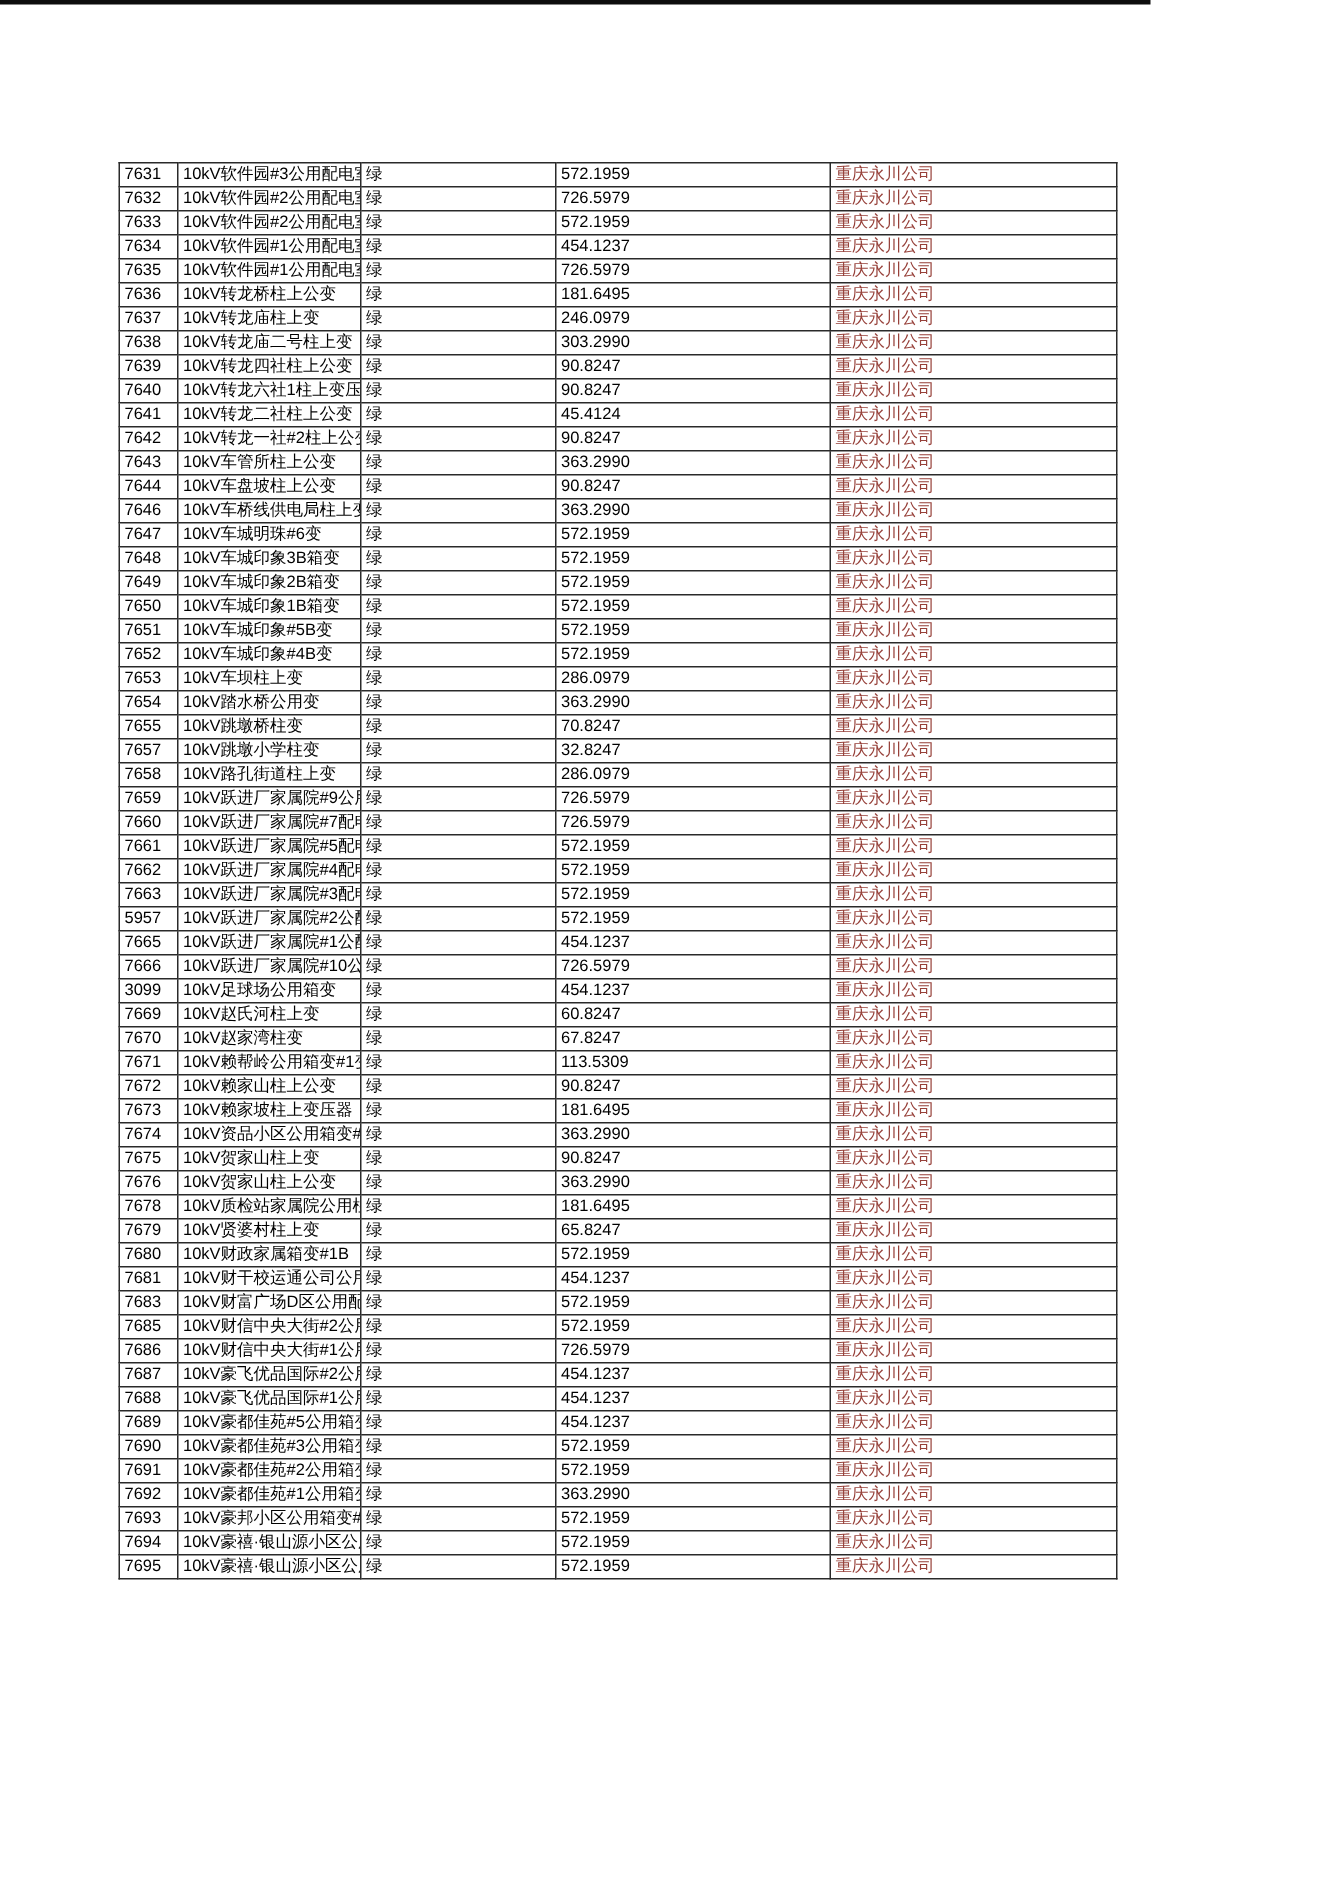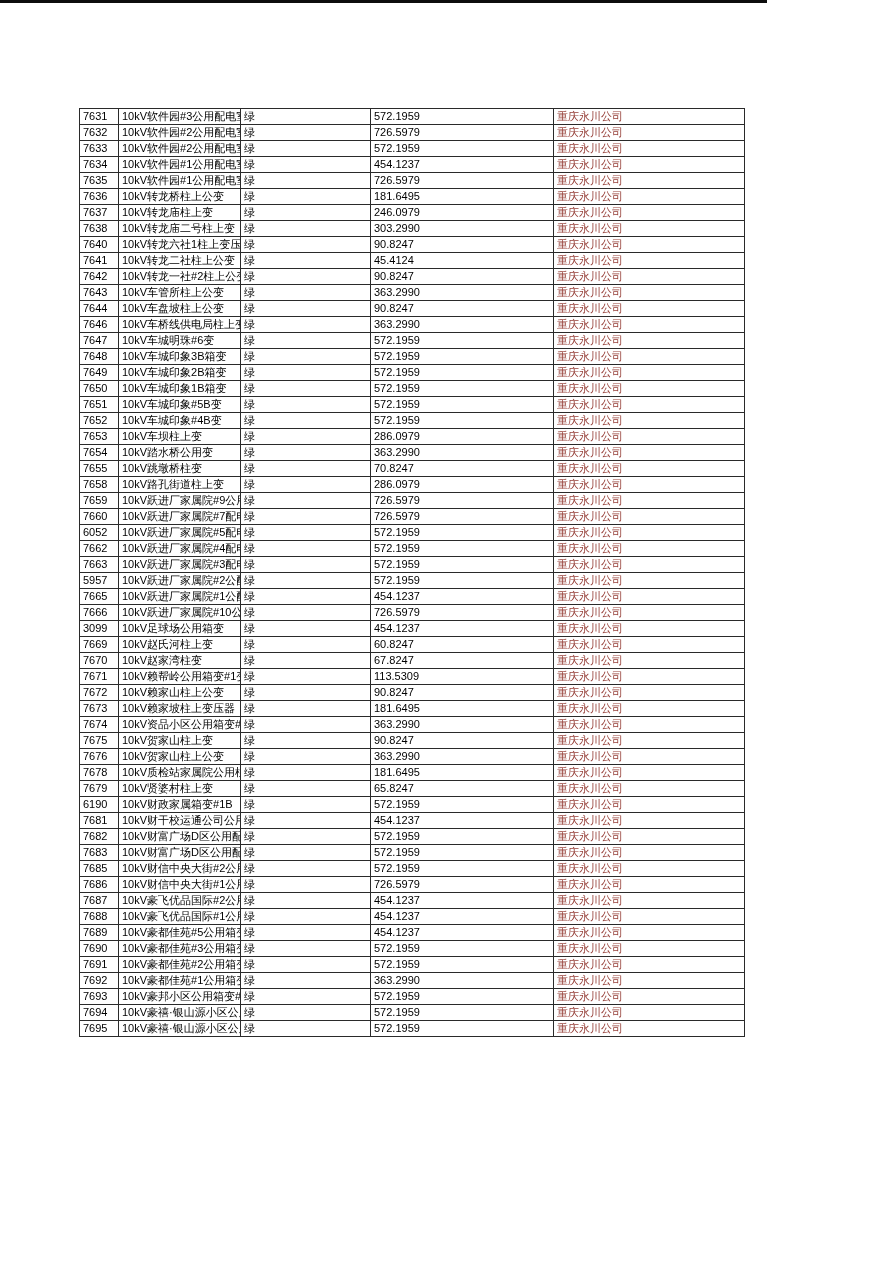--- a/index.html
+++ b/index.html
@@ -111,20 +111,27 @@
             <td class="c-comp" style="color: rgb(151, 65, 58);">重庆永川公司</td>
           </tr>
           <tr>
             <td class="c-id">7638</td>
             <td class="c-name">10kV转龙庙二号柱上变</td>
             <td class="c-status">绿</td>
             <td class="c-value">303.2990</td>
             <td class="c-comp" style="color: rgb(151, 65, 58);">重庆永川公司</td>
           </tr>
           <tr>
+            <td class="c-id">7639</td>
+            <td class="c-name">10kV转龙四社柱上公变</td>
+            <td class="c-status">绿</td>
+            <td class="c-value">90.8247</td>
+            <td class="c-comp" style="color: rgb(151, 65, 58);">重庆永川公司</td>
+          </tr>
+          <tr>
             <td class="c-id">7640</td>
             <td class="c-name">10kV转龙六社1柱上变压器</td>
             <td class="c-status">绿</td>
             <td class="c-value">90.8247</td>
             <td class="c-comp" style="color: rgb(151, 65, 58);">重庆永川公司</td>
           </tr>
           <tr>
             <td class="c-id">7641</td>
             <td class="c-name">10kV转龙二社柱上公变</td>
             <td class="c-status">绿</td>
@@ -216,20 +223,27 @@
             <td class="c-comp" style="color: rgb(151, 65, 58);">重庆永川公司</td>
           </tr>
           <tr>
             <td class="c-id">7655</td>
             <td class="c-name">10kV跳墩桥柱变</td>
             <td class="c-status">绿</td>
             <td class="c-value">70.8247</td>
             <td class="c-comp" style="color: rgb(151, 65, 58);">重庆永川公司</td>
           </tr>
           <tr>
+            <td class="c-id">7657</td>
+            <td class="c-name">10kV跳墩小学柱变</td>
+            <td class="c-status">绿</td>
+            <td class="c-value">32.8247</td>
+            <td class="c-comp" style="color: rgb(151, 65, 58);">重庆永川公司</td>
+          </tr>
+          <tr>
             <td class="c-id">7658</td>
             <td class="c-name">10kV路孔街道柱上变</td>
             <td class="c-status">绿</td>
             <td class="c-value">286.0979</td>
             <td class="c-comp" style="color: rgb(151, 65, 58);">重庆永川公司</td>
           </tr>
           <tr>
             <td class="c-id">7659</td>
             <td class="c-name">10kV跃进厂家属院#9公用</td>
             <td class="c-status">绿</td>
@@ -237,21 +251,21 @@
             <td class="c-comp" style="color: rgb(151, 65, 58);">重庆永川公司</td>
           </tr>
           <tr>
             <td class="c-id">7660</td>
             <td class="c-name">10kV跃进厂家属院#7配电</td>
             <td class="c-status">绿</td>
             <td class="c-value">726.5979</td>
             <td class="c-comp" style="color: rgb(151, 65, 58);">重庆永川公司</td>
           </tr>
           <tr>
-            <td class="c-id">6052</td>
+            <td class="c-id">7661</td>
             <td class="c-name">10kV跃进厂家属院#5配电</td>
             <td class="c-status">绿</td>
             <td class="c-value">572.1959</td>
             <td class="c-comp" style="color: rgb(151, 65, 58);">重庆永川公司</td>
           </tr>
           <tr>
             <td class="c-id">7662</td>
             <td class="c-name">10kV跃进厂家属院#4配电</td>
             <td class="c-status">绿</td>
             <td class="c-value">572.1959</td>
@@ -356,38 +370,31 @@
             <td class="c-comp" style="color: rgb(151, 65, 58);">重庆永川公司</td>
           </tr>
           <tr>
             <td class="c-id">7679</td>
             <td class="c-name">10kV贤婆村柱上变</td>
             <td class="c-status">绿</td>
             <td class="c-value">65.8247</td>
             <td class="c-comp" style="color: rgb(151, 65, 58);">重庆永川公司</td>
           </tr>
           <tr>
-            <td class="c-id">6190</td>
+            <td class="c-id">7680</td>
             <td class="c-name">10kV财政家属箱变#1B</td>
             <td class="c-status">绿</td>
             <td class="c-value">572.1959</td>
             <td class="c-comp" style="color: rgb(151, 65, 58);">重庆永川公司</td>
           </tr>
           <tr>
             <td class="c-id">7681</td>
             <td class="c-name">10kV财干校运通公司公用</td>
             <td class="c-status">绿</td>
             <td class="c-value">454.1237</td>
-            <td class="c-comp" style="color: rgb(151, 65, 58);">重庆永川公司</td>
-          </tr>
-          <tr>
-            <td class="c-id">7682</td>
-            <td class="c-name">10kV财富广场D区公用配</td>
-            <td class="c-status">绿</td>
-            <td class="c-value">572.1959</td>
             <td class="c-comp" style="color: rgb(151, 65, 58);">重庆永川公司</td>
           </tr>
           <tr>
             <td class="c-id">7683</td>
             <td class="c-name">10kV财富广场D区公用配</td>
             <td class="c-status">绿</td>
             <td class="c-value">572.1959</td>
             <td class="c-comp" style="color: rgb(151, 65, 58);">重庆永川公司</td>
           </tr>
           <tr>

